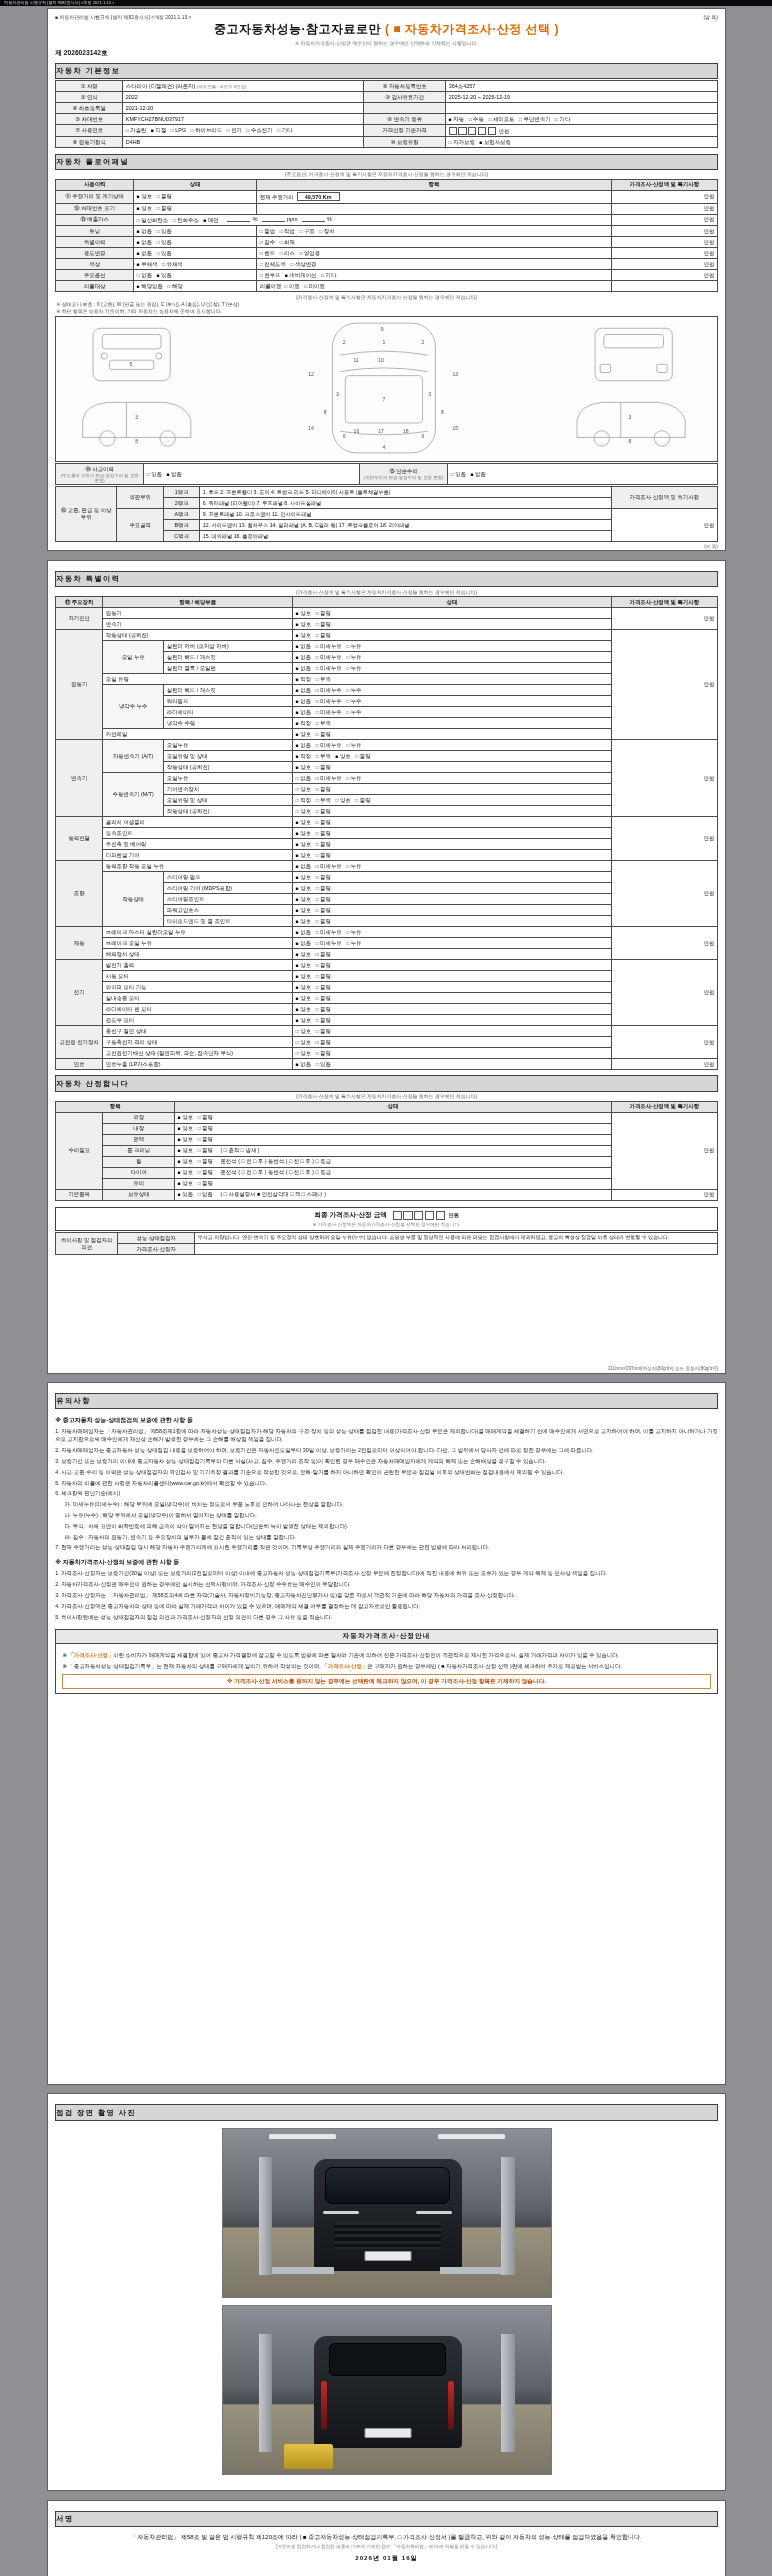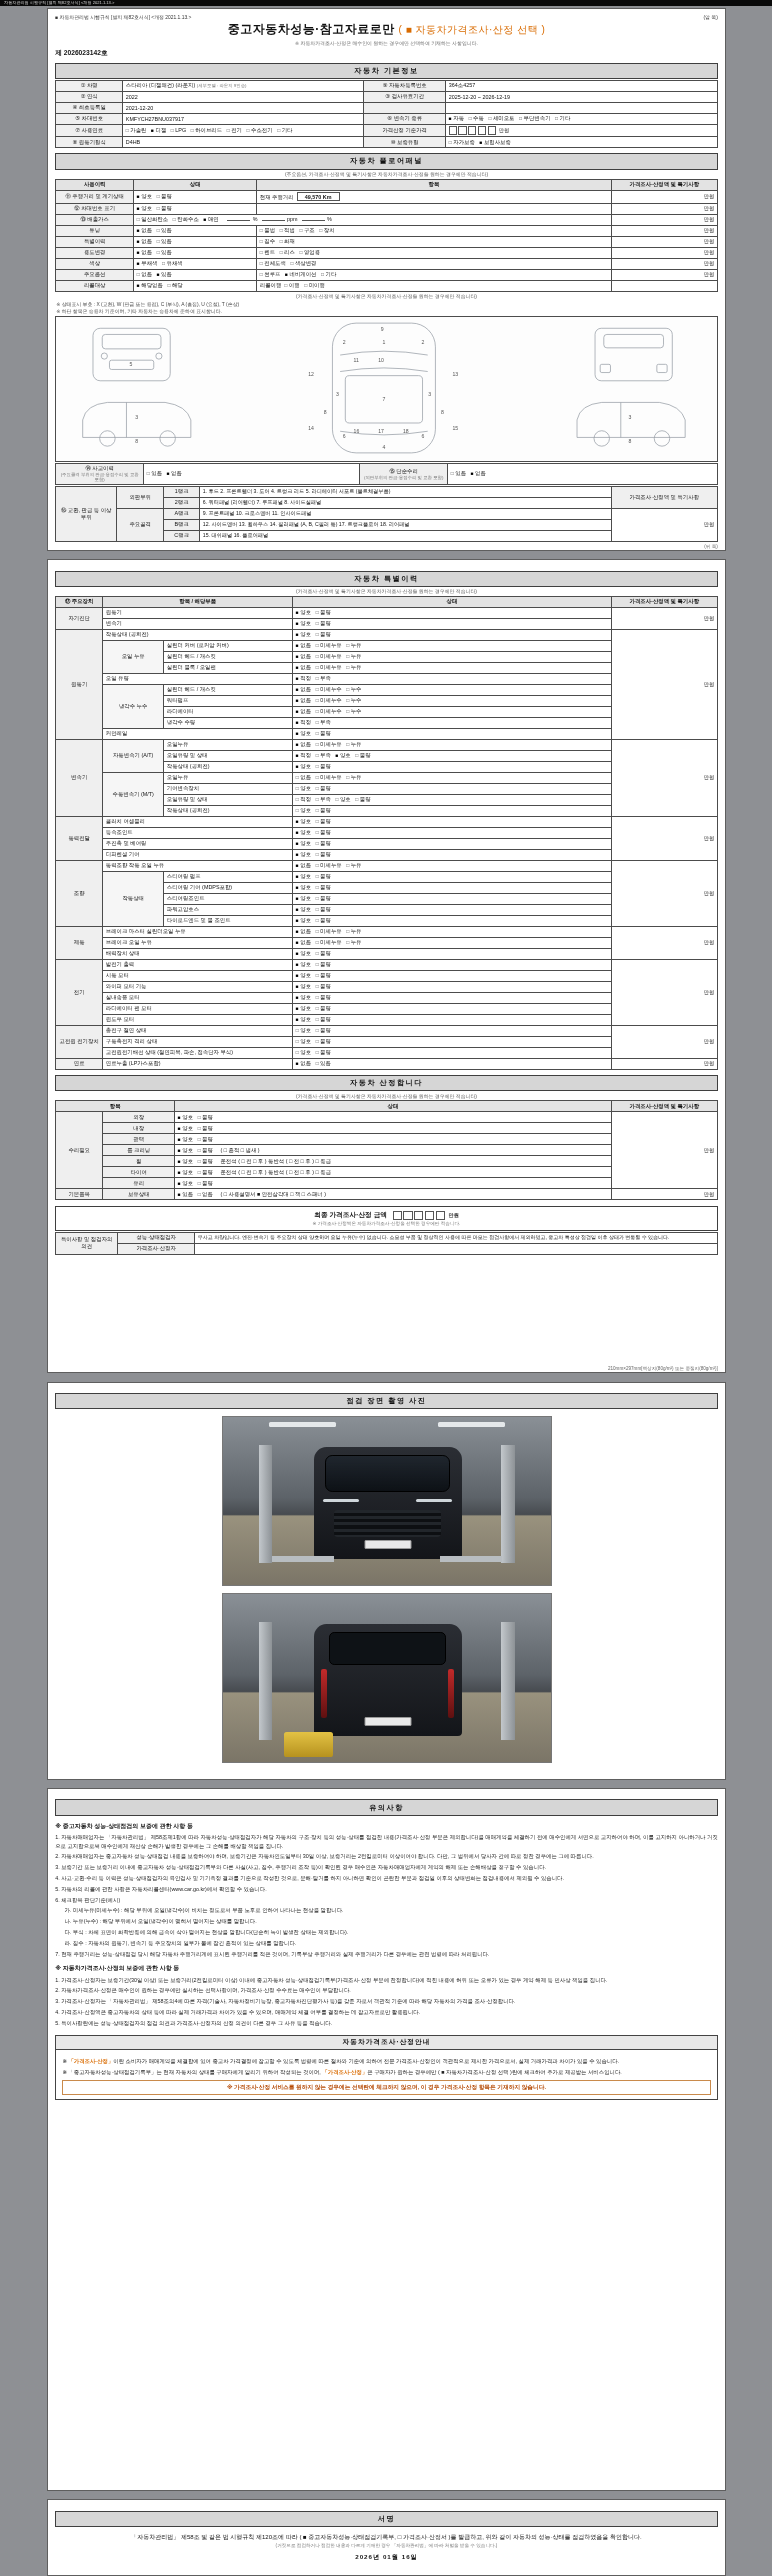--- a/index.html
+++ b/index.html
@@ -4,24 +4,24 @@
 <style>
 *{box-sizing:border-box;margin:0;padding:0}
 html,body{width:773px}
 body{height:2576px;overflow:hidden;background:#8e9094;font-family:"Liberation Sans","DejaVu Sans",sans-serif;color:#121212}
 .topbar{height:6.2px;background:#0a0a0a;color:#d8d8d8;font-size:4.1px;line-height:6.2px;padding:0 4.1px;overflow:hidden}
 .page{width:679px;margin:2.1px auto 0}
 .panel{background:#fff;border:0.5px solid #5e5e5e;padding:5.2px 7.2px 8.2px;margin-bottom:8.2px;position:relative}
 .p1{min-height:536px}.p2{min-height:814px}.p3{min-height:703px}.p4{min-height:392px}.p5{min-height:77px}
 .hdr-row{display:flex;justify-content:space-between;font-size:4.9px;color:#333}
 .title{text-align:center;font-size:12px;font-weight:bold;letter-spacing:0.5px;margin-top:1px}
-.title .opt{font-size:10px;color:#d96b00;font-weight:normal;vertical-align:middle}
+.title .opt{font-size:12px;color:#d96b00;font-weight:bold;vertical-align:middle}
 .subtitle{text-align:center;font-size:4.9px;color:#666;margin:1.5px 0 2.6px}
 .doc-no{font-size:6.7px;font-weight:bold;margin:1px 0 3.1px}
-.sec-bar{background:#d6d6d6;border:0.6px solid #3f3f3f;text-align:center;font-weight:bold;font-size:7.2px;padding:2.1px 0;letter-spacing:1.5px;margin-top:5.2px}
+.sec-bar{background:#d6d6d6;border:0.6px solid #3f3f3f;text-align:left;font-weight:bold;font-size:7.2px;padding:2.1px 0;letter-spacing:1.5px;margin-top:5.2px}
 .sec-note{text-align:center;font-size:4.9px;color:#555;margin:1.5px 0}
 .legend{font-size:4.9px;color:#444;margin:1px 0 0 1px}
 table.frm{width:100%;border-collapse:collapse;font-size:5.4px;table-layout:fixed;margin-top:1px}
 table.frm td,table.frm th{border:0.5px solid #4c4c4c;padding:1.5px 2.6px;vertical-align:middle;word-break:keep-all;overflow:hidden}
 .lb{background:#efefef;text-align:center;font-weight:normal}
 .hd{background:#e3e3e3;font-weight:bold}
 .tl{text-align:center}
 .grp{background:#efefef;text-align:center}
 .sub{background:#f6f6f6;text-align:center}
 .itm{padding-left:4.1px}
@@ -610,52 +610,20 @@
           </tr>
           <tr>
             <td class="lb">가격조사·산정자</td>
             <td class="op-small"></td>
           </tr>
         </tbody>
       </table>
     <div class="pgmark">210mm×297mm[백상지(80g/m²) 또는 중질지(80g/m²)]</div>
   </div>
 
-  <div class="panel p4">
-    <div class="sec-bar">점검 장면 촬영 사진</div>
-
-    <div class="photo">
-      <div class="lamp" style="left:46px"></div>
-      <div class="lamp" style="right:46px"></div>
-      <div class="lift-post" style="left:36px"></div>
-      <div class="lift-post" style="right:36px"></div>
-      <div class="van">
-        <div class="ws"></div>
-        <div class="drl" style="left:9.3px"></div>
-        <div class="drl" style="right:9.3px"></div>
-        <div class="grille"></div>
-        <div class="plate"></div>
-      </div>
-      <div class="lift-arm" style="left:49px"></div>
-      <div class="lift-arm" style="right:49px"></div>
-    </div>
-
-    <div class="photo">
-      <div class="lift-post" style="left:36px"></div>
-      <div class="lift-post" style="right:36px"></div>
-      <div class="van">
-        <div class="rear-glass"></div>
-        <div class="tail" style="left:7.2px"></div>
-        <div class="tail" style="right:7.2px"></div>
-        <div class="plate"></div>
-      </div>
-      <div class="jack"></div>
-    </div>
-  </div>
-
   <div class="panel p3">
     <div class="sec-bar">유의사항</div>
     <div id="notice-body">
         <div class="nt-h">※ 중고자동차 성능·상태점검의 보증에 관한 사항 등</div>
         <div class="nt-p">1. 자동차매매업자는 「자동차관리법」 제58조제1항에 따라 자동차성능·상태점검자가 해당 자동차의 구조·장치 등의 성능·상태를 점검한 내용(가격조사·산정 부분은 제외합니다)을 매매계약을 체결하기 전에 매수인에게 서면으로 고지하여야 하며, 이를 고지하지 아니하거나 거짓으로 고지함으로써 매수인에게 재산상 손해가 발생한 경우에는 그 손해를 배상할 책임을 집니다.</div>
         <div class="nt-p">2. 자동차매매업자는 중고자동차 성능·상태점검 내용을 보증하여야 하며, 보증기간은 자동차인도일부터 30일 이상, 보증거리는 2천킬로미터 이상이어야 합니다. 다만, 그 범위에서 당사자 간에 따로 정한 경우에는 그에 따릅니다.</div>
         <div class="nt-p">3. 보증기간 또는 보증거리 이내에 중고자동차 성능·상태점검기록부와 다른 사실(사고, 침수, 주행거리 조작 등)이 확인된 경우 매수인은 자동차매매업자에게 계약의 해제 또는 손해배상을 청구할 수 있습니다.</div>
         <div class="nt-p">4. 사고·교환·수리 등 이력은 성능·상태점검자의 육안검사 및 기기측정 결과를 기준으로 작성한 것으로, 분해·탈거를 하지 아니하면 확인이 곤란한 부분과 점검일 이후의 상태변화는 점검내용에서 제외될 수 있습니다.</div>
         <div class="nt-p">5. 자동차의 리콜에 관한 사항은 자동차리콜센터(www.car.go.kr)에서 확인할 수 있습니다.</div>
         <div class="nt-p">6. 체크항목 판단기준(예시)</div>
@@ -674,20 +642,52 @@
     <div class="guide">
       <div class="guide-title">자동차가격조사·산정안내</div>
       <div class="guide-body" id="guide-body">
           <div class="nt-p">※ <span class="hl">「가격조사·산정」</span>이란 소비자가 매매계약을 체결함에 있어 중고차 가격결정에 참고할 수 있도록 법령에 따른 절차와 기준에 의하여 전문 가격조사·산정인이 객관적으로 제시한 가격으로서, 실제 거래가격과 차이가 있을 수 있습니다.</div>
           <div class="nt-p">※ 「중고자동차성능·상태점검기록부」는 현재 자동차의 상태를 구매자에게 알리기 위하여 작성되는 것이며, <span class="hl">「가격조사·산정」</span>은 구매자가 원하는 경우에만 ( ■ 자동차가격조사·산정 선택 )란에 체크하여 추가로 제공받는 서비스입니다.</div>
           <div class="gbox">※ 가격조사·산정 서비스를 원하지 않는 경우에는 선택란에 체크하지 않으며, 이 경우 가격조사·산정 항목은 기재하지 않습니다.</div>
         </div>
     </div>
   </div>
 
+  <div class="panel p4">
+    <div class="sec-bar">점검 장면 촬영 사진</div>
+
+    <div class="photo">
+      <div class="lamp" style="left:46px"></div>
+      <div class="lamp" style="right:46px"></div>
+      <div class="lift-post" style="left:36px"></div>
+      <div class="lift-post" style="right:36px"></div>
+      <div class="van">
+        <div class="ws"></div>
+        <div class="drl" style="left:9.3px"></div>
+        <div class="drl" style="right:9.3px"></div>
+        <div class="grille"></div>
+        <div class="plate"></div>
+      </div>
+      <div class="lift-arm" style="left:49px"></div>
+      <div class="lift-arm" style="right:49px"></div>
+    </div>
+
+    <div class="photo">
+      <div class="lift-post" style="left:36px"></div>
+      <div class="lift-post" style="right:36px"></div>
+      <div class="van">
+        <div class="rear-glass"></div>
+        <div class="tail" style="left:7.2px"></div>
+        <div class="tail" style="right:7.2px"></div>
+        <div class="plate"></div>
+      </div>
+      <div class="jack"></div>
+    </div>
+  </div>
+
   <div class="panel p5">
     <div class="sec-bar">서명</div>
     <div class="sign-line">「자동차관리법」 제58조 및 같은 법 시행규칙 제120조에 따라 ( ■ 중고자동차성능·상태점검기록부, □ 가격조사·산정서 )를 발급하고, 위와 같이 자동차의 성능·상태를 점검하였음을 확인합니다.</div>
     <div class="sign-sub">(거짓으로 점검하거나 점검한 내용과 다르게 기재한 경우 「자동차관리법」에 따라 처벌을 받을 수 있습니다.)</div>
     <div class="sign-date">2026년 01월 16일</div>
   </div>
 
 </div>
 
 

